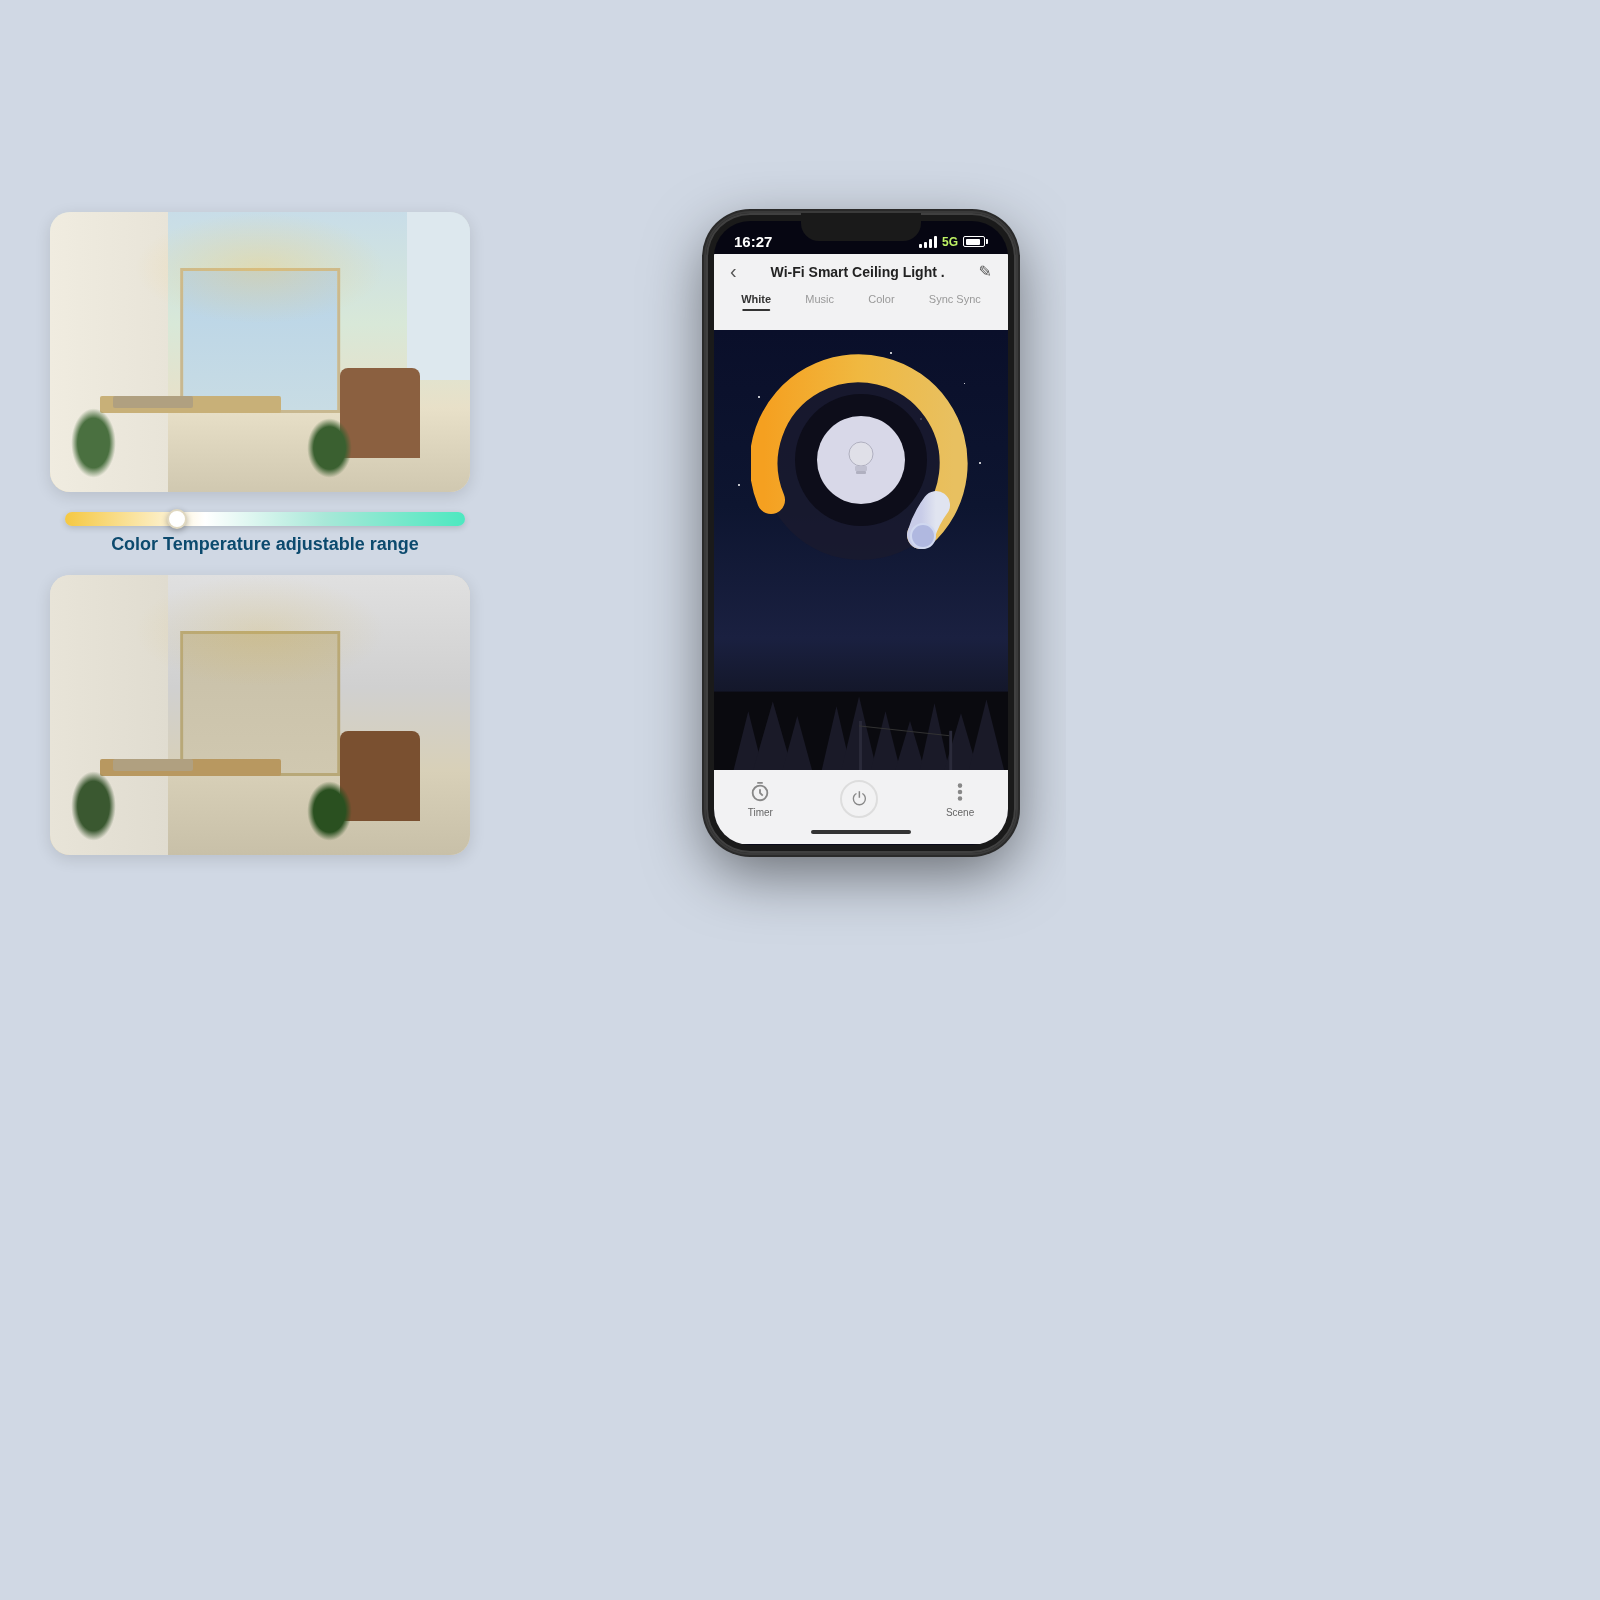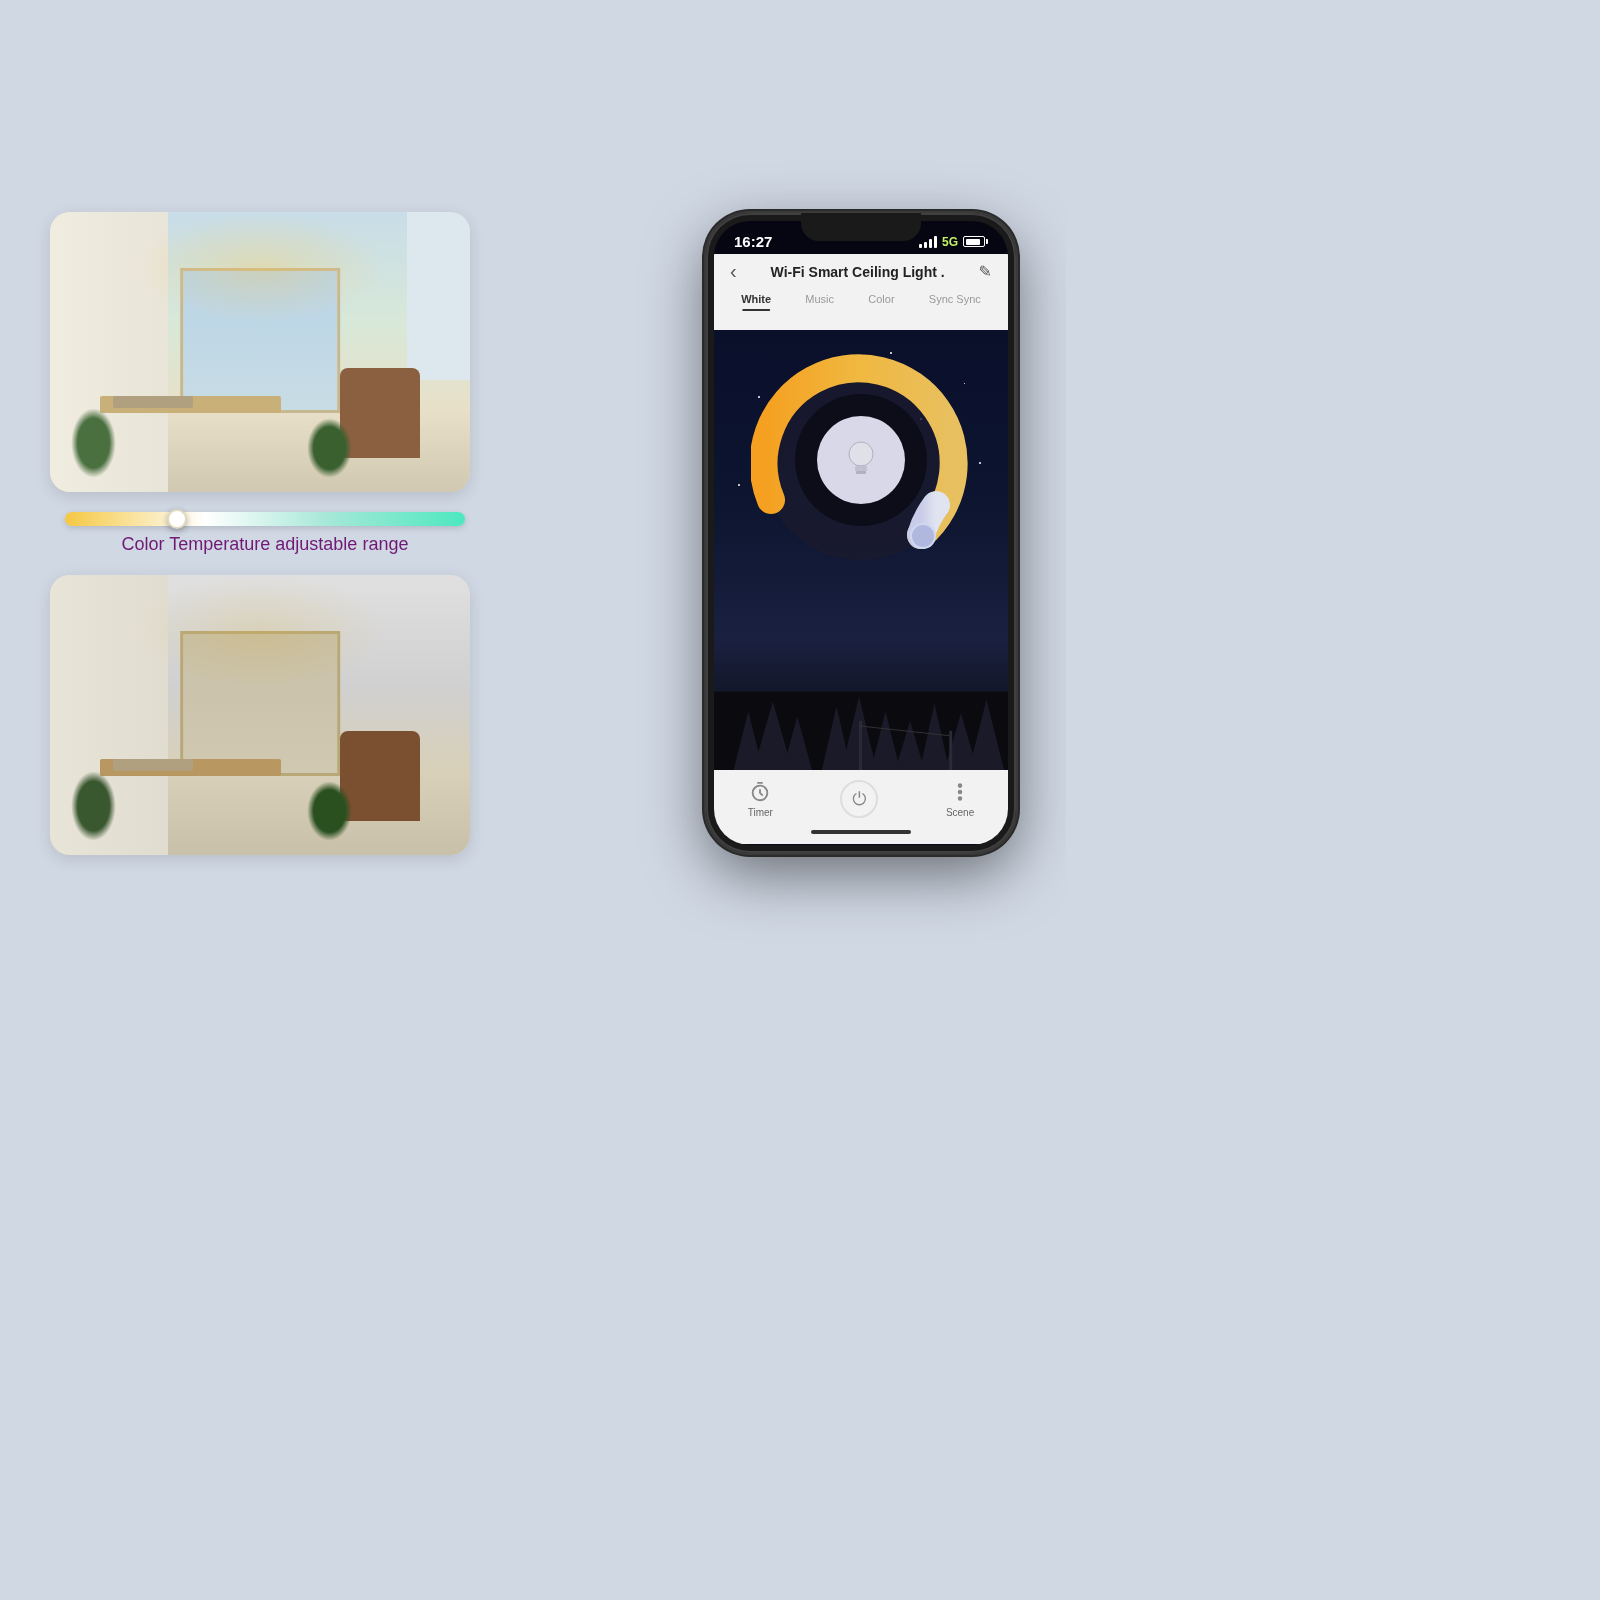--- a/index.html
+++ b/index.html
@@ -223,22 +223,22 @@
       width: 20px;
       height: 20px;
       background: #fff;
       border-radius: 50%;
       border: 2px solid #ccc;
       box-shadow: 0 2px 6px rgba(0,0,0,0.3);
     }
 
     .slider-label {
       font-size: 18px;
-      color: #701a75;
-      font-weight: 400;
+      color: #0c4a6e;
+      font-weight: 700;
       text-align: center;
     }
 
     
     .right-side {
       display: flex;
       align-items: flex-end;
       justify-content: center;
     }
 

